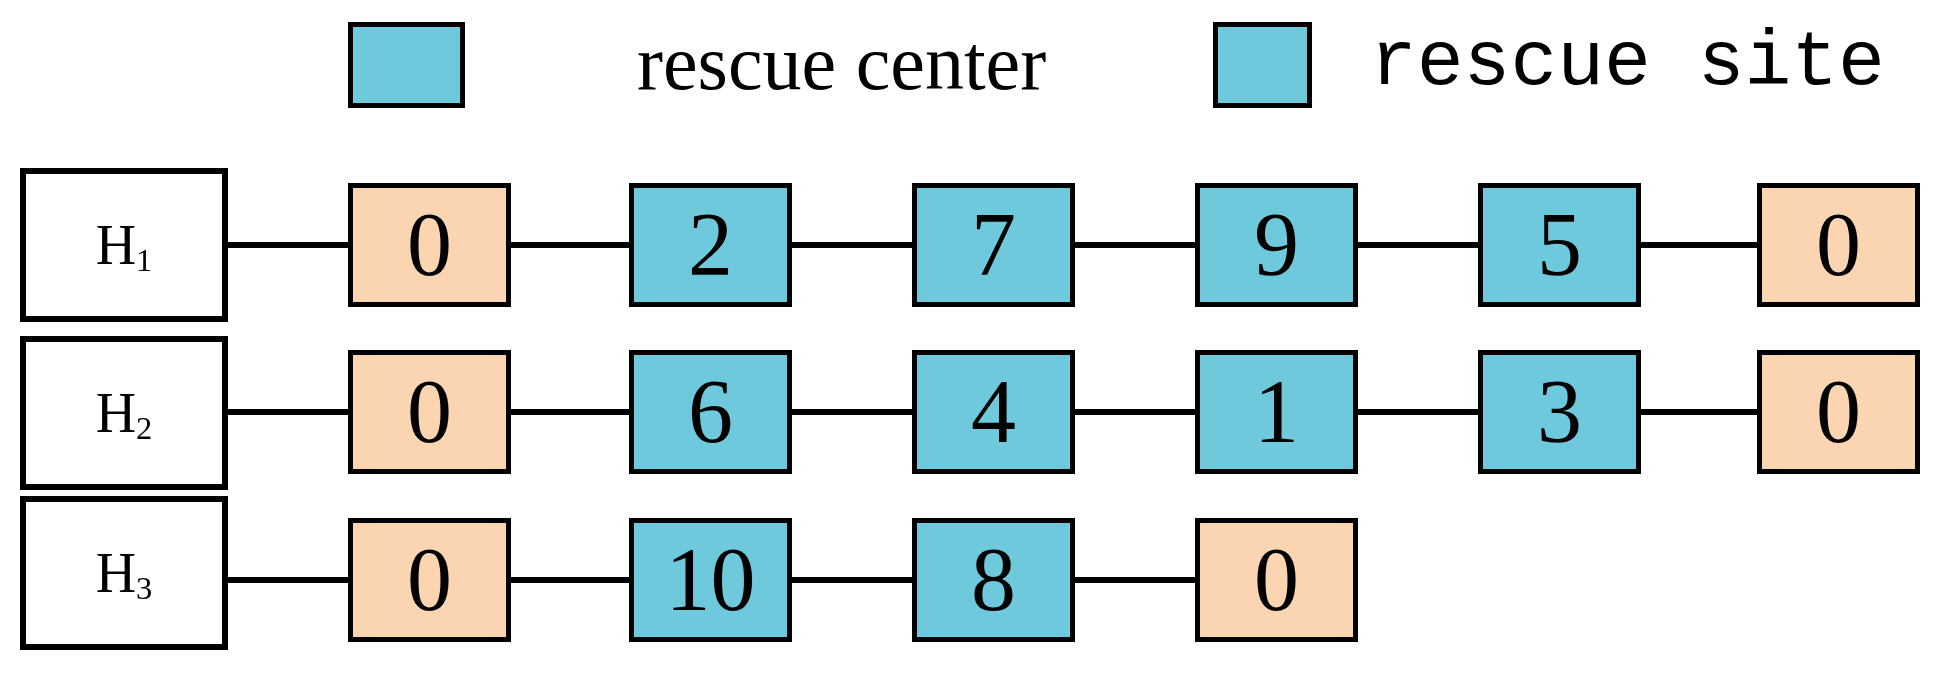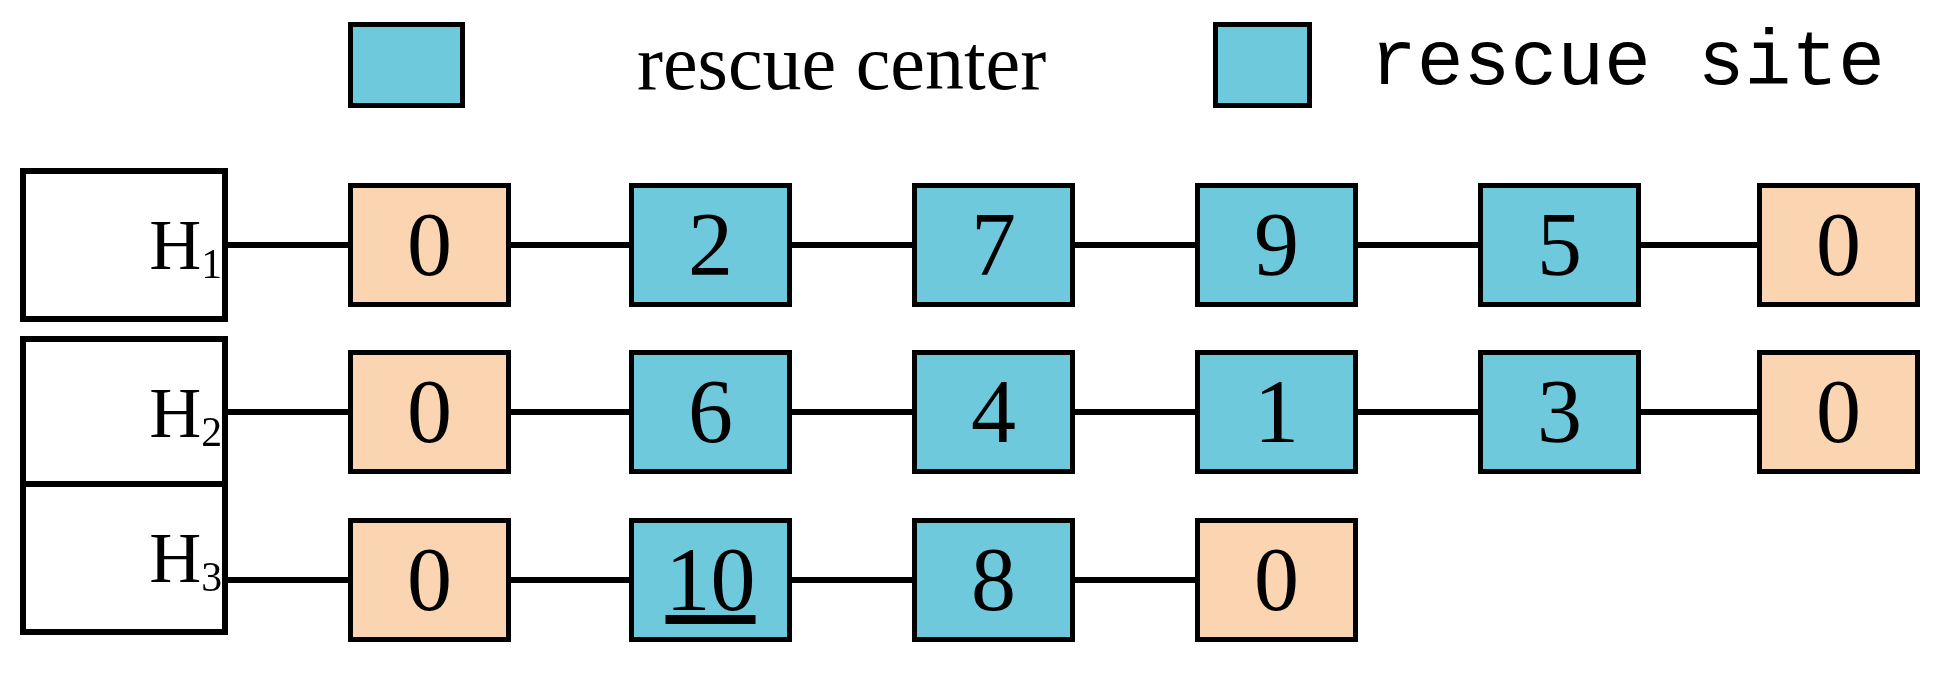--- a/index.html
+++ b/index.html
@@ -37,22 +37,22 @@
   .hbox {
     position: absolute;
     left: 20px;
     width: 208px;
     height: 154px;
     background: #ffffff;
     border: 6px solid #000;
     box-sizing: border-box;
     display: flex;
     align-items: center;
-    justify-content: flex-end;
-    font-size: 72px;
+    justify-content: center;
+    font-size: 56px;
     line-height: 1;
   }
   .h-sub { font-size: 0.58em; position: relative; top: 0.22em; }
 
   
   .cell {
     position: absolute;
     width: 163px;
     height: 124px;
     border: 5px solid #000;
@@ -85,21 +85,21 @@
 
   
   .row1 .hbox      { top: 168px; }
   .row1 .cell      { top: 183px; }
   .row1 .connector { top: 242px; }
 
   .row2 .hbox      { top: 336px; }
   .row2 .cell      { top: 350px; }
   .row2 .connector { top: 409px; }
 
-  .row3 .hbox      { top: 481px; }
+  .row3 .hbox      { top: 496px; }
   .row3 .cell      { top: 518px; }
   .row3 .connector { top: 577px; }
 </style>
 </head>
 <body>
 
 <div class="canvas">
 
   <div>
     <span class="swatch swatch1" style="background-color: rgb(111, 201, 220);"></span>
@@ -144,20 +144,20 @@
     <div class="cell col6" style="background-color: rgb(251, 213, 177);">0</div>
   </div>
 
   <div class="row3">
     <div class="hbox">
       <span><span>H</span><span class="h-sub">3</span></span>
     </div>
     <div class="connector k0"></div>
     <div class="cell col1" style="background-color: rgb(251, 213, 177);">0</div>
     <div class="connector k1"></div>
-    <div class="cell col2" style="background-color: rgb(111, 201, 220); text-decoration: underline;">10</div>
+    <div class="cell col2" style="background-color: rgb(111, 201, 220);">10</div>
     <div class="connector k2"></div>
     <div class="cell col3" style="background-color: rgb(111, 201, 220);">8</div>
     <div class="connector k3"></div>
     <div class="cell col4" style="background-color: rgb(251, 213, 177);">0</div>
   </div>
 
 </div>
 
 </body></html>

